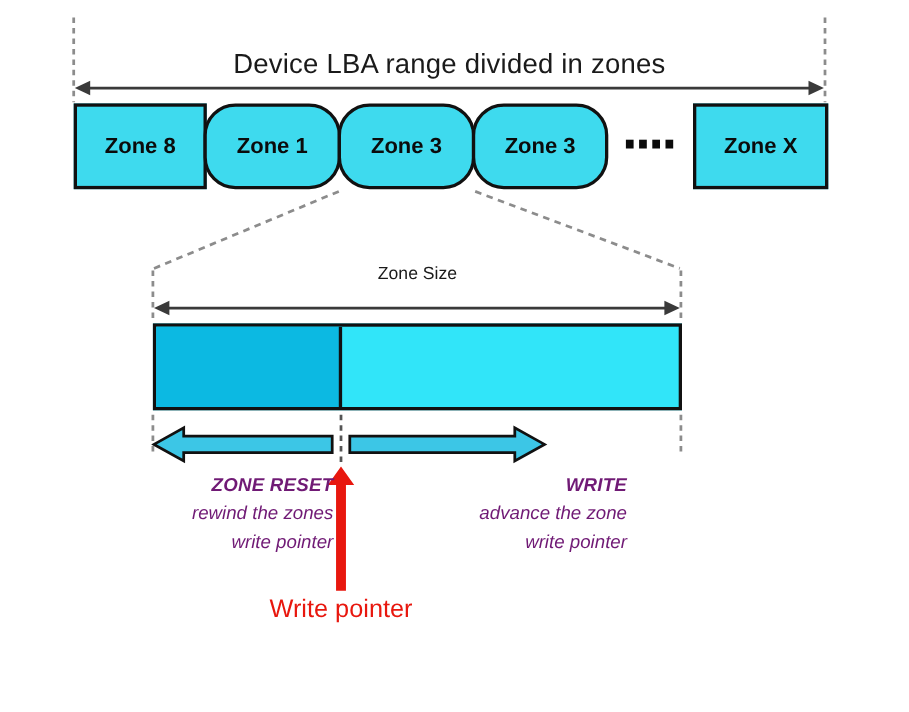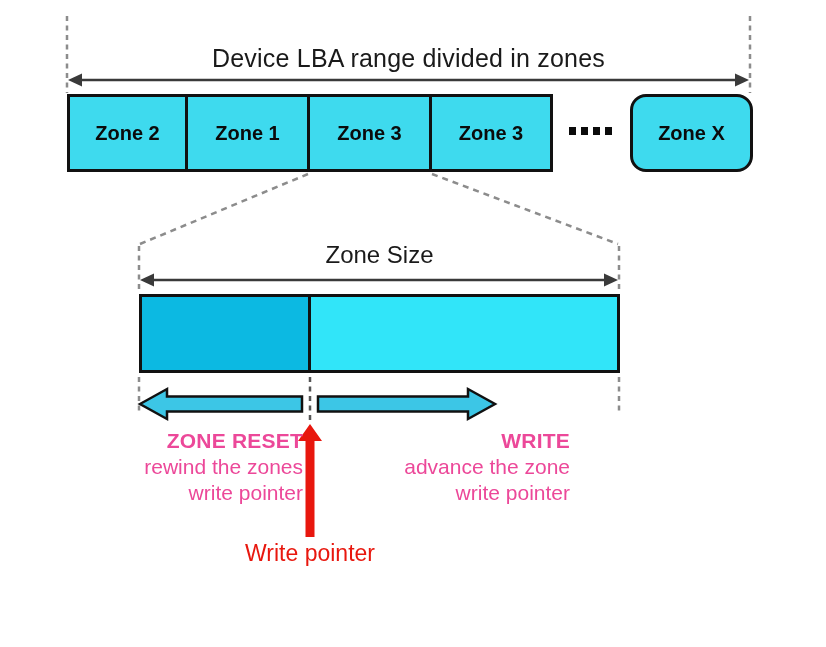--- a/index.html
+++ b/index.html
@@ -17,35 +17,35 @@
   .title{
     left:67px;top:44px;width:683px;text-align:center;
     font-size:25px;letter-spacing:.2px;
   }
   .zone-row{left:67px;top:94px;display:flex;}
   .zone-box{
     box-sizing:border-box;height:78px;border:3px solid var(--border-black);
     background:var(--zone-fill);display:flex;align-items:center;justify-content:center;
     font-weight:bold;font-size:20px;color:#0b0b0b;
   }
-  .zone-row .zone-box + .zone-box{margin-left:-3px;}
+  .zone-row .zone-box + .zone-box{margin-left:-3px;border-radius:29px;}
   .z0{width:121px;} .z1{width:125px;} .z3{width:125px;} .z4{width:124px;}
-  .zone-x{left:630px;top:94px;width:123px;border-radius:16px;}
+  .zone-x{left:630px;top:94px;width:123px;}
   .dots{left:569px;top:127px;display:flex;gap:5px;}
   .dots i{display:block;width:7px;height:8px;background:#0b0b0b;}
-  .size-label{left:139px;top:241px;width:481px;text-align:center;font-size:24px;}
+  .size-label{left:139px;top:241px;width:481px;text-align:center;font-size:16px;}
   .bar{
     left:139px;top:294px;width:481px;height:79px;box-sizing:border-box;
     border:3px solid var(--border-black);background:var(--bar-empty);
   }
   .bar-written{
     box-sizing:border-box;width:169px;height:100%;
     background:var(--bar-written);border-right:3px solid var(--border-black);
   }
-  .op-text{top:428px;font-size:21px;line-height:26px;color:#ec4899;}
+  .op-text{top:428px;font-size:17px;line-height:26px;color:#701a75;font-style:italic;}
   .op-text .op-title{font-weight:bold;letter-spacing:.2px;}
   .op-reset{left:80px;width:223px;text-align:right;}
   .op-write{left:340px;width:230px;text-align:right;}
   .wp-label{
     left:210px;top:538px;width:200px;text-align:center;
     font-size:23px;line-height:30px;color:var(--pointer-red);
   }
   .dash{stroke:var(--dash-gray);stroke-width:2.5;stroke-dasharray:5 4.5;fill:none;}
   .dash-d{stroke:var(--dash-dark);stroke-width:2.5;stroke-dasharray:5 4.5;fill:none;}
   .diag{stroke:var(--dash-gray);stroke-width:2.5;stroke-dasharray:6 5;fill:none;}
@@ -85,21 +85,21 @@
 
     <polygon class="block-arrow" points="318,396.5 468,396.5 468,389 495,404 468,419 468,411.5 318,411.5"></polygon>
 
     <polygon class="red-arrow" points="310,424 298,441 305.5,441 305.5,537 314.5,537 314.5,441 322,441"></polygon>
   </svg>
 
   <div class="abs title">Device LBA range divided in zones</div>
 
   <div class="abs zone-row">
     <div class="zone-box z0">
-      <span>Zone 2</span>
+      <span>Zone 8</span>
     </div>
     <div class="zone-box z1">
       <span>Zone 1</span>
     </div>
     <div class="zone-box z3">
       <span>Zone 3</span>
     </div>
     <div class="zone-box z4">
       <span>Zone 3</span>
     </div>

